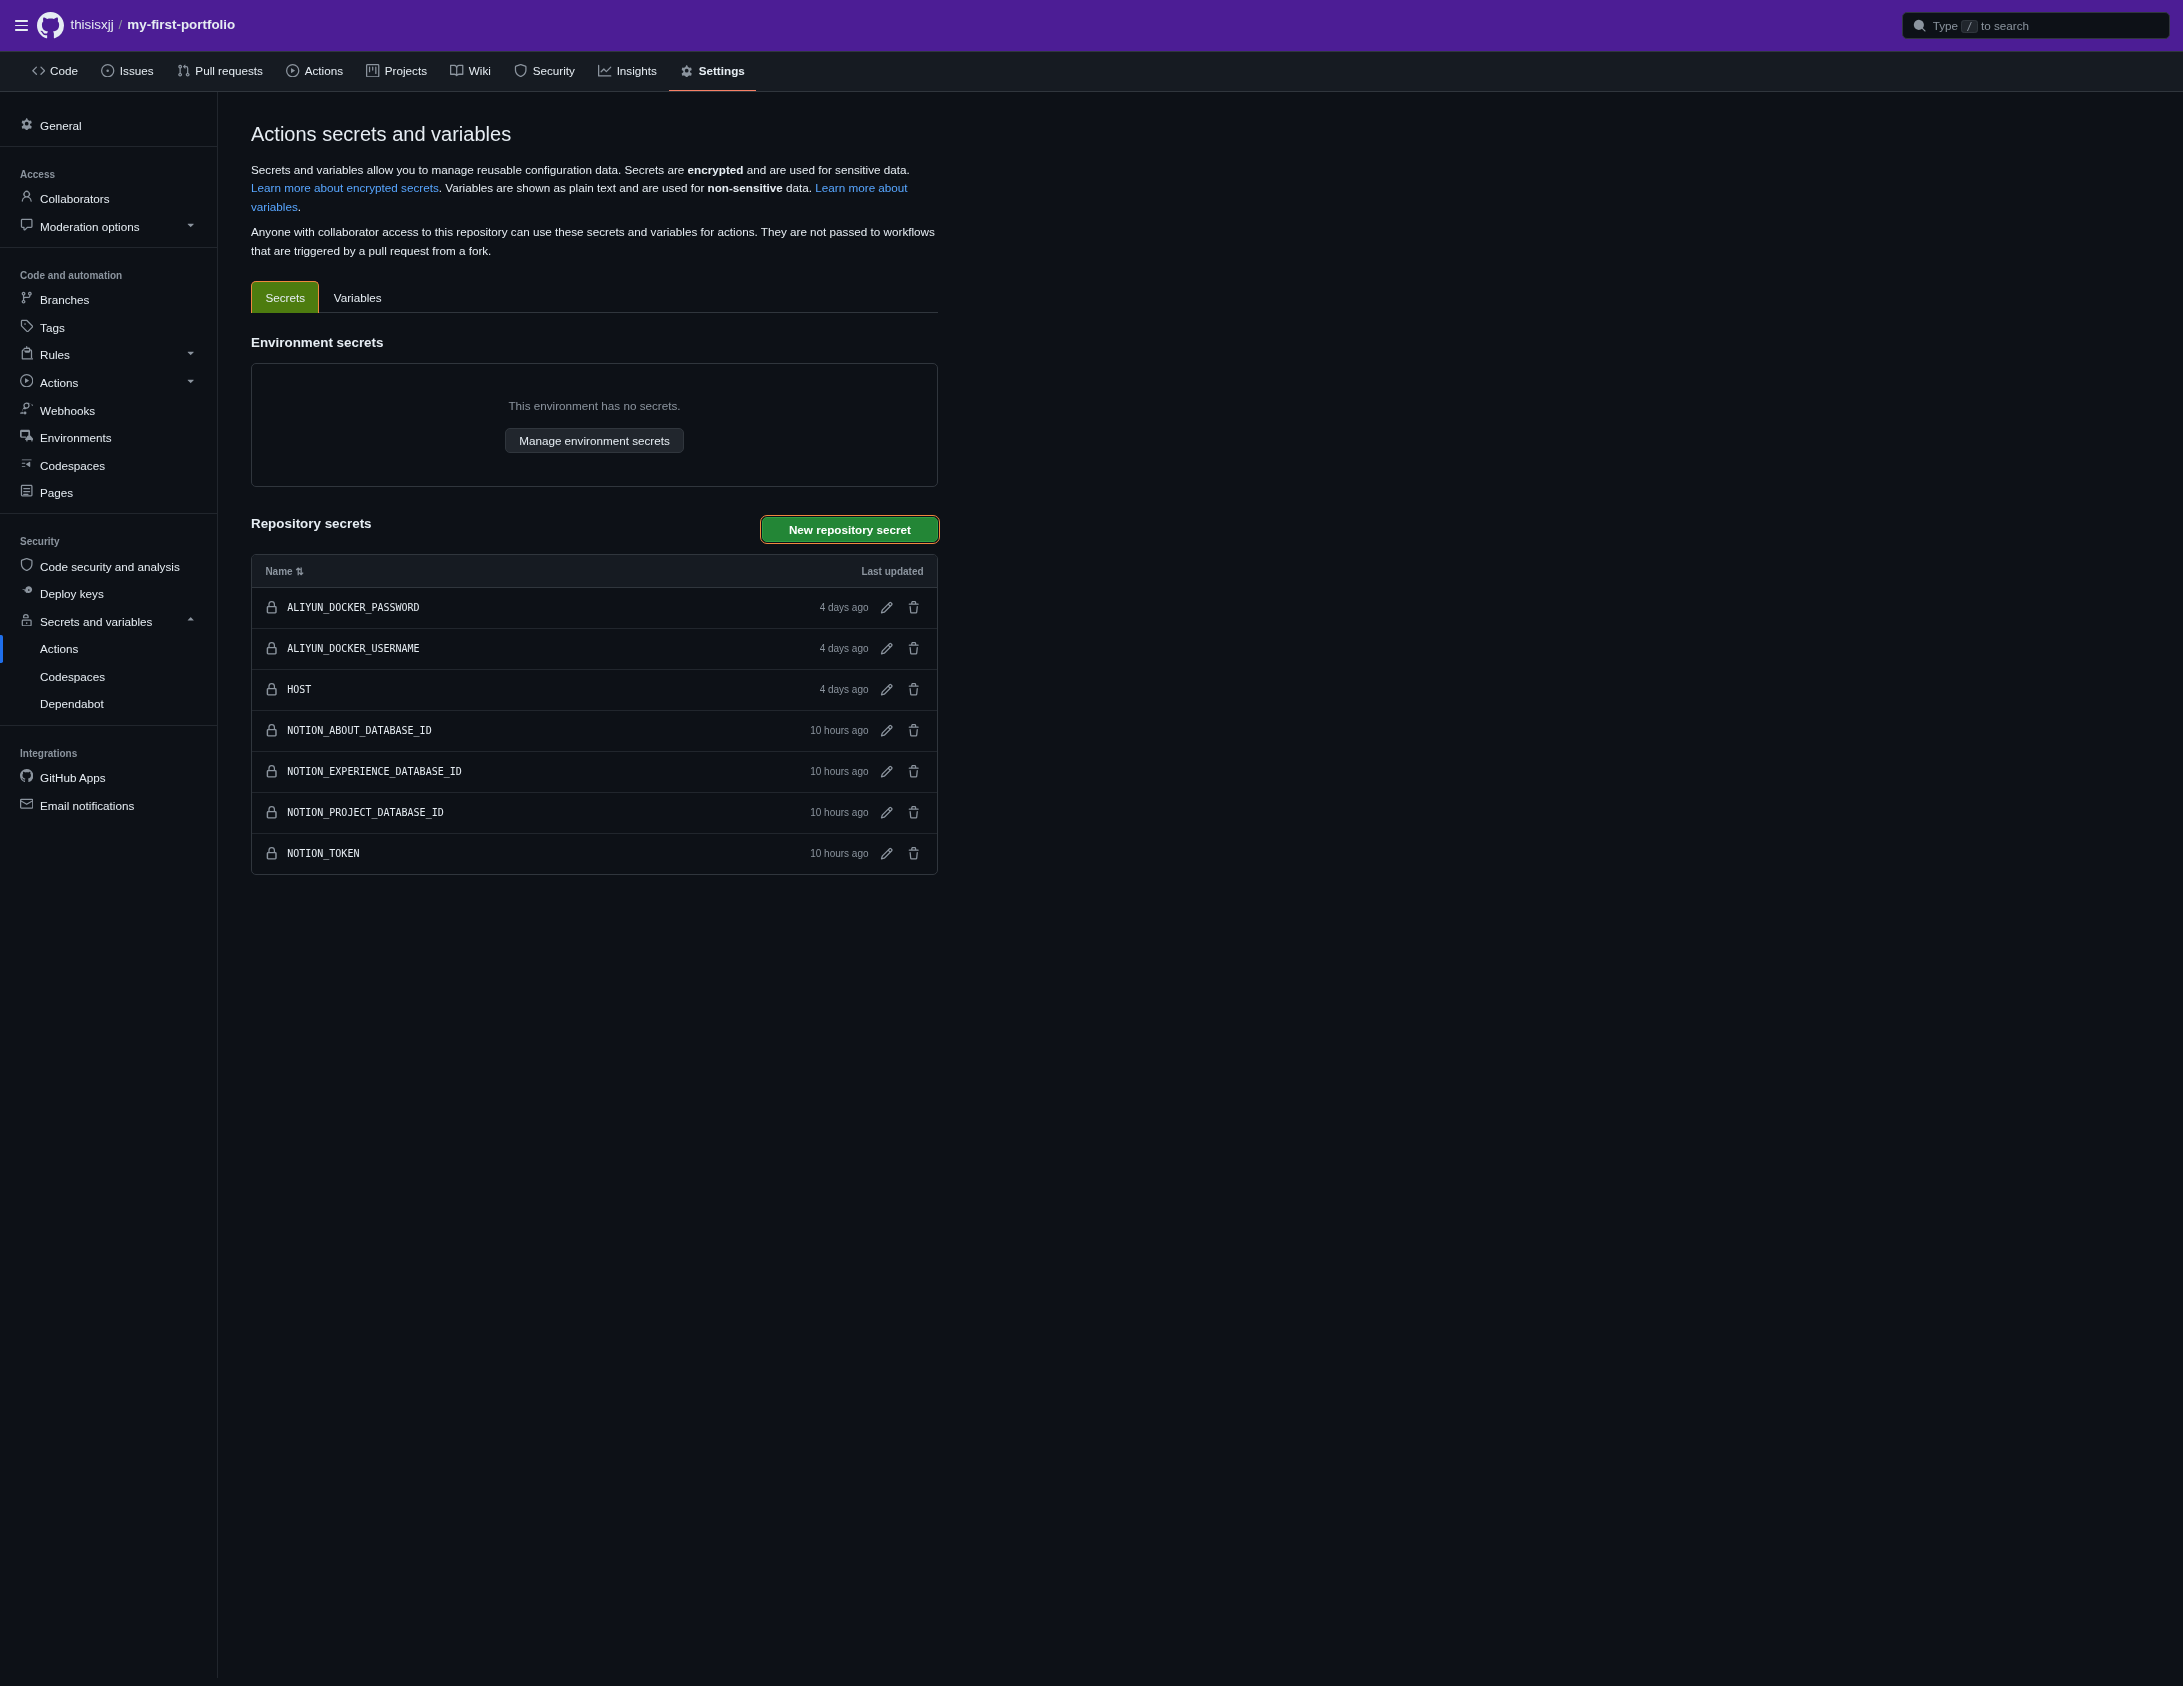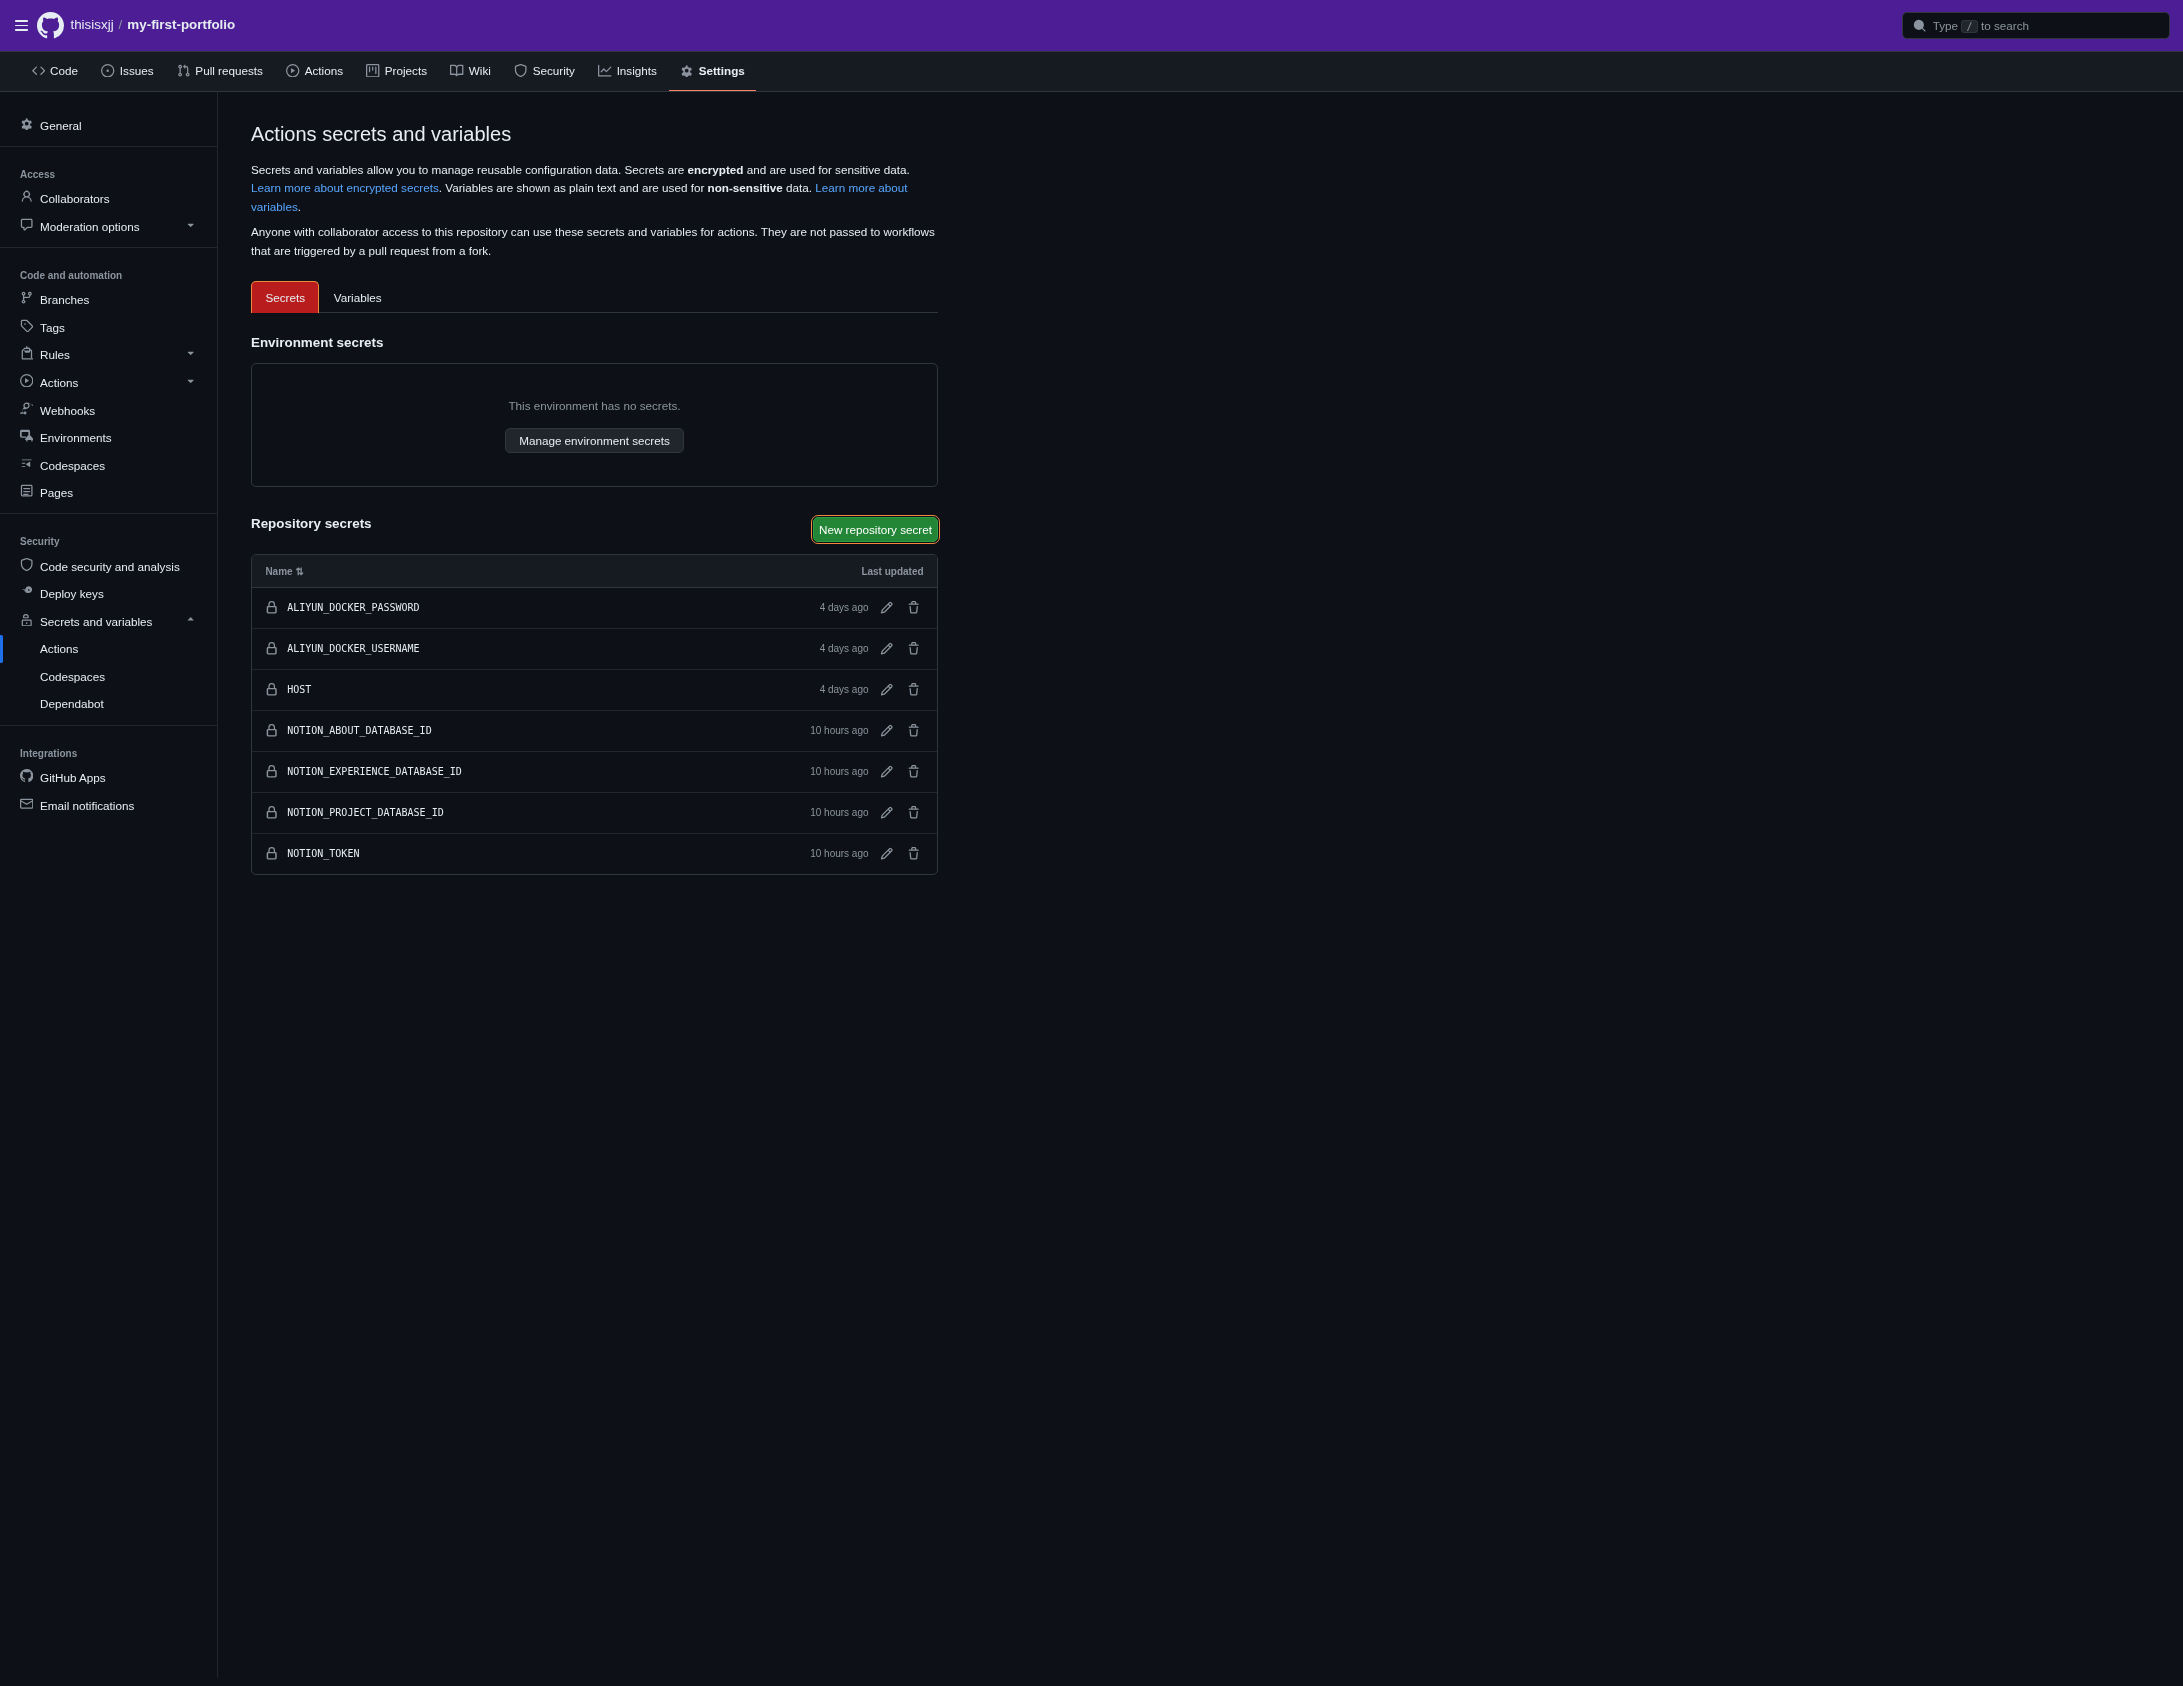--- a/index.html
+++ b/index.html
@@ -185,21 +185,21 @@
       cursor: pointer;
       font-size: 11.7px;
       color: #e6edf3;
       border: 0.8px solid transparent;
       border-bottom: none;
       border-radius: 5px 5px 0 0;
       margin-bottom: -0.8px;
     }
     .tab-item.active {
       border-color: #f0883e #f0883e #30363d;
-      background: #b91c1c;
+      background: #4d7c0f;
       color: #e6edf3;
     }
 
     
     .section-title {
       font-size: 13.4px;
       font-weight: 600;
       color: #e6edf3;
       margin-bottom: 10px;
     }
@@ -231,25 +231,25 @@
     .repo-secrets-header {
       display: flex;
       align-items: center;
       justify-content: space-between;
       margin-bottom: 10px;
     }
     .btn-green {
       background: #238636;
       border: 0.8px solid #2ea043;
       color: #ffffff;
-      padding: 5px 5px;
+      padding: 5px 26px;
       border-radius: 5px;
       font-size: 11.7px;
       cursor: pointer;
-      font-weight: 400;
+      font-weight: 700;
       outline: 1.7px solid #f0883e;
       outline-offset: 1.7px;
     }
 
     .secrets-table {
       border: 0.8px solid #30363d;
       border-radius: 5px;
       overflow: hidden;
     }
     .table-header {

